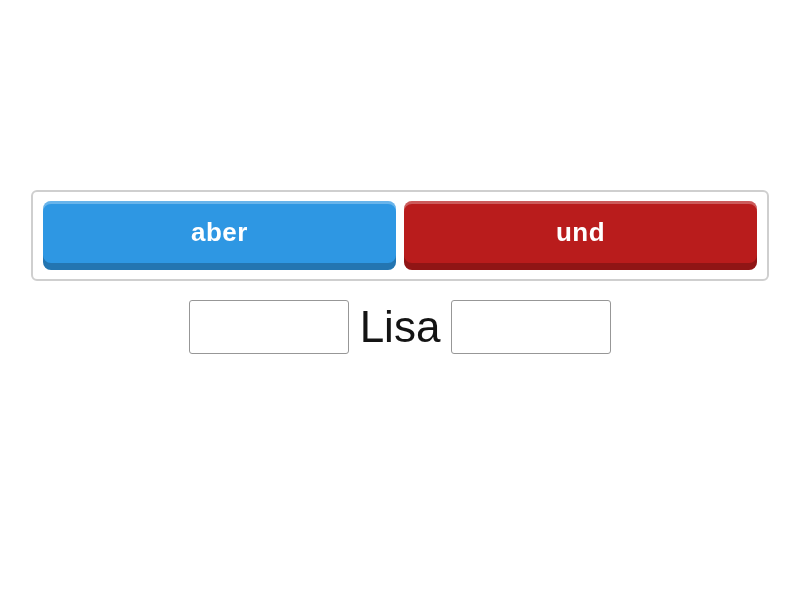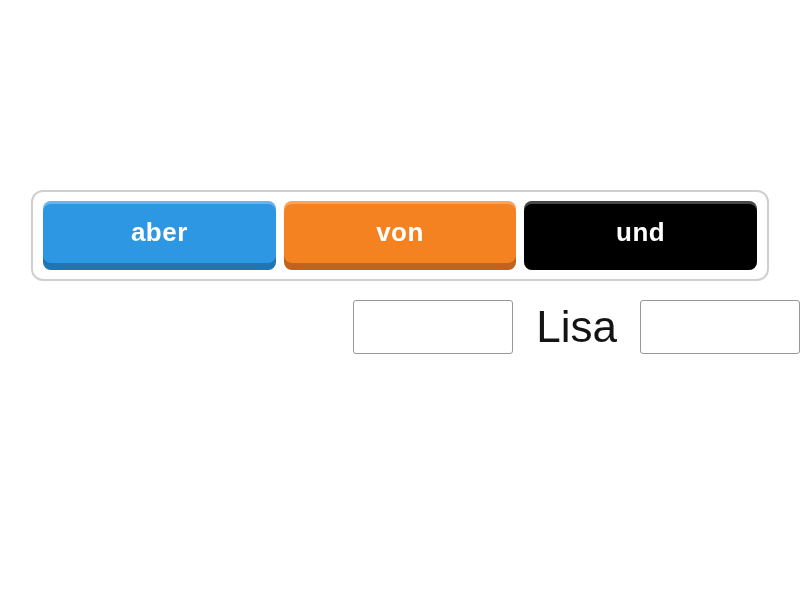--- a/index.html
+++ b/index.html
@@ -11,21 +11,21 @@
     position: relative;
   }
 
   
   .tray {
     position: absolute;
     left: 31px; top: 190px;
     width: 738px; height: 91px;
     background: #ffffff;
     border: 2px solid #cfcfcf;
-    border-radius: 12px;
+    border-radius: 6px;
     display: flex;
     align-items: stretch;
     gap: 8px;
     padding: 9px 10px;
   }
 
   .tile {
     flex: 1 1 0;
     border-radius: 8px;
     display: flex;
@@ -44,22 +44,22 @@
   }
 
   
   .sentence {
     position: absolute;
     left: 0; top: 299px;
     width: 800px;
     height: 55px;
     display: flex;
     align-items: center;
-    justify-content: flex-end;
-    gap: 23px;
+    justify-content: center;
+    gap: 11px;
   }
 
   .blank {
     width: 160px;
     height: 54px;
     background: #ffffff;
     border: 1.5px solid #979797;
     border-radius: 3px;
     cursor: pointer;
   }
@@ -69,21 +69,20 @@
     color: #141414;
     line-height: 54px;
     white-space: nowrap;
   }
 </style>
 </head>
 <body>
 
 <div class="tray">
   <div class="tile" style="background-color: rgb(46, 151, 227);">aber</div>
-  <div class="tile" style="background-color: rgb(245, 130, 32);">von</div>
-  <div class="tile" style="background-color: #000000;">und</div>
+  <div class="tile" style="background-color: #b91c1c;">und</div>
 </div>
 
 <div class="sentence">
   <div class="blank"></div>
   <span class="word">Lisa</span>
   <div class="blank"></div>
 </div>
 
 </body></html>

